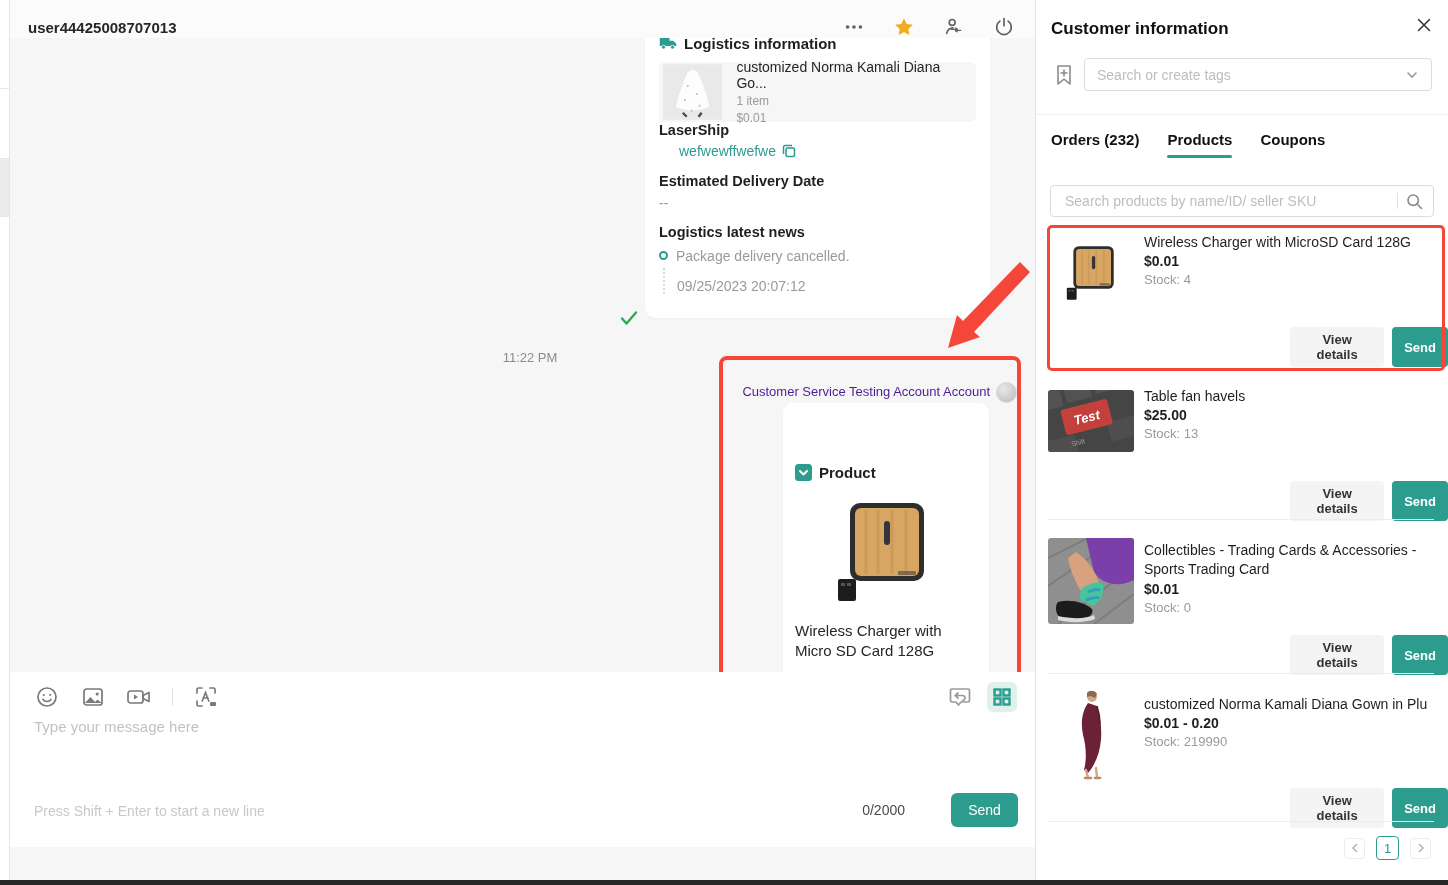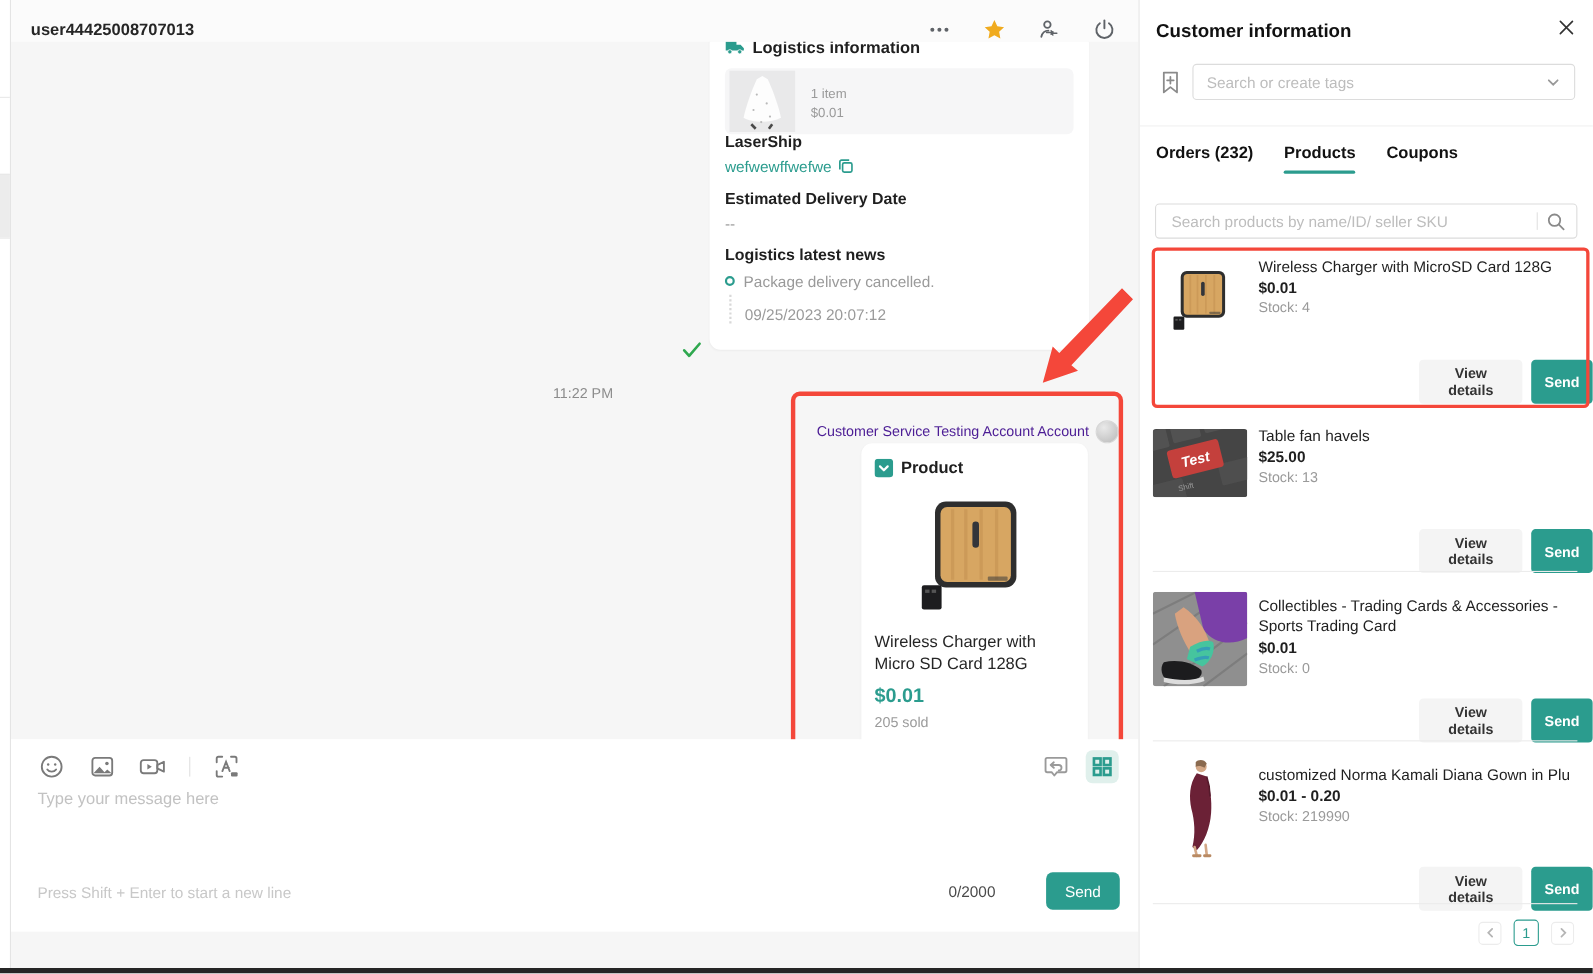--- a/index.html
+++ b/index.html
@@ -20,35 +20,35 @@
   .hicon { width:22px; height:22px; color:#5f6368; cursor:pointer; display:flex; align-items:center; justify-content:center; }
 
   .chat-body { position:absolute; left:0; top:38px; width:1025px; height:668px; overflow:hidden; }
 
   .logi-card { position:absolute; left:635px; top:-8px; width:345px; height:288px; background:#fff; border-radius:10px; padding:2px 14px 12px 14px; box-shadow:0 1px 2px rgba(0,0,0,.04); }
   .logi-title { display:flex; align-items:center; gap:7px; font-size:15px; font-weight:700; color:#1f1f1f; height:22px; }
   .logi-item { margin-top:8px; background:#f6f6f7; border-radius:6px; display:flex; gap:14px; padding:4px; height:60px; align-items:center; }
   .logi-item-name { font-size:14px; color:#262626; }
   .logi-item-sub { font-size:12px; color:#9a9a9a; margin-top:3px; }
   .sec-label { font-size:14.5px; font-weight:700; color:#1f1f1f; }
-  .track-row { display:flex; align-items:center; gap:6px; margin-top:5px; }
+  .track-row { display:flex; align-items:center; gap:6px; margin-top:5px;margin-left:20px; }
   .track-link { font-size:14px; color:#2b9c8e; cursor:pointer; }
   .gray-val { font-size:14px; color:#9a9a9a; }
   .news-row { display:flex; align-items:flex-start; gap:8px; margin-top:8px; }
   .news-dot { width:9px; height:9px; border:2px solid #2b9c8e; border-radius:50%; background:#fff; margin-top:3px; }
   .news-text { font-size:14px; color:#9a9a9a; }
   .news-timeline { border-left:2px dotted #d8d8d8; margin-left:4px; padding-left:12px; margin-top:4px; height:26px; display:flex; align-items:flex-end; }
 
   .ts { position:absolute; left:420px; top:312px; width:200px; text-align:center; font-size:13px; color:#8c8c8c; }
 
   .sender-row { position:absolute; left:430px; top:346px; width:550px; text-align:right; font-size:13px; color:#4c1d95; }
   .avatar { position:absolute; left:986px; top:344px; width:21px; height:21px; border-radius:50%; background:radial-gradient(circle at 35% 30%, #e9e9e9, #b9b9b9); border:1px solid #d7d7d7; }
 
   .msg-card { position:absolute; left:773px; top:365px; width:206px; height:287px; background:#fff; border-radius:10px; box-shadow:0 1px 2px rgba(0,0,0,.05); padding:14px 12px; }
-  .msg-type { display:flex; align-items:center; gap:7px; font-size:15px; font-weight:700; color:#1f1f1f; }
+  .msg-type { display:flex; align-items:center; gap:7px; font-size:15px; font-weight:700; color:#1f1f1f;margin-top:47px; }
   .msg-img-wrap { margin:14px auto 0 auto; width:104px; height:114px; display:flex; align-items:center; justify-content:center; }
   .msg-name { margin-top:12px; width:182px; font-size:15px; color:#262626; line-height:20px; }
   .msg-price { margin-top:8px; font-size:18px; font-weight:700; color:#2b9c8e; }
   .msg-sold { margin-top:6px; font-size:13px; color:#9b9b9b; }
 
   .check { position:absolute; width:18px; height:16px; color:#2fa84f; }
 
   .red-rect { position:absolute; left:709px; top:318px; width:302px; height:357px; border:4px solid #f4473a; border-radius:8px; pointer-events:none; }
   .anno-svg { position:absolute; left:0; top:0; width:1025px; height:668px; pointer-events:none; }
 
@@ -175,20 +175,21 @@
           <rect width="60" height="56" fill="#e9e9ea"></rect>
           <path d="M30 5l5 3c5 11 10 25 12 35-9 5-26 5-34 0 2-10 7-24 12-35z" fill="#fdfdfd"></path>
           <circle cx="25" cy="22" r="1" fill="#b9b9b9"></circle>
             <circle cx="34" cy="30" r="1" fill="#b9b9b9"></circle>
             <circle cx="22" cy="36" r="1" fill="#b9b9b9"></circle>
             <circle cx="37" cy="42" r="1" fill="#b9b9b9"></circle>
             <circle cx="29" cy="47" r="1" fill="#b9b9b9"></circle>
           <path d="M20 49l4 4M39 49l-3 4" stroke="#4a4a4a" stroke-width="2.4"></path>
         </svg>
         <div>
+          <div class="logi-item-name">customized Norma Kamali Diana Go...</div>
           <div class="logi-item-sub">1 item</div>
           <div class="logi-item-sub">$0.01</div>
         </div>
       </div>
       <div class="sec-label" style="">LaserShip</div>
       <div class="track-row">
         <span class="track-link">wefwewffwefwe</span>
         <svg width="14" height="14" viewBox="0 0 14 14" fill="none" stroke="#2b9c8e" stroke-width="1.5">
             <rect x="4" y="4" width="8.5" height="8.5" rx="1.5"></rect>
             <path d="M10 1.5H3A1.5 1.5 0 0 0 1.5 3v7"></path>

